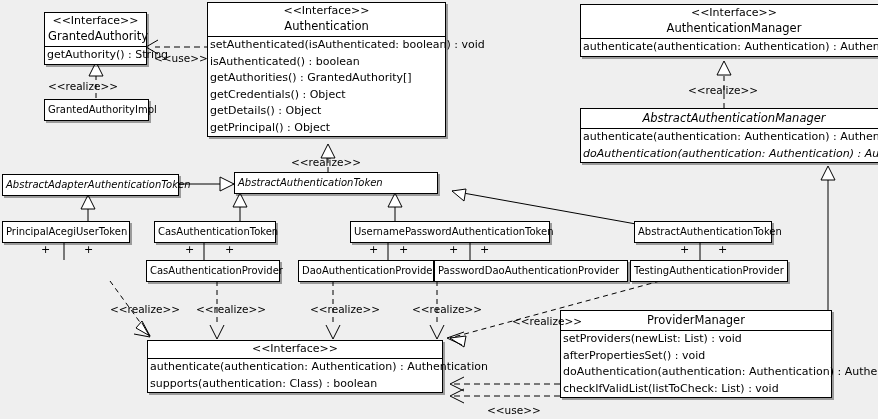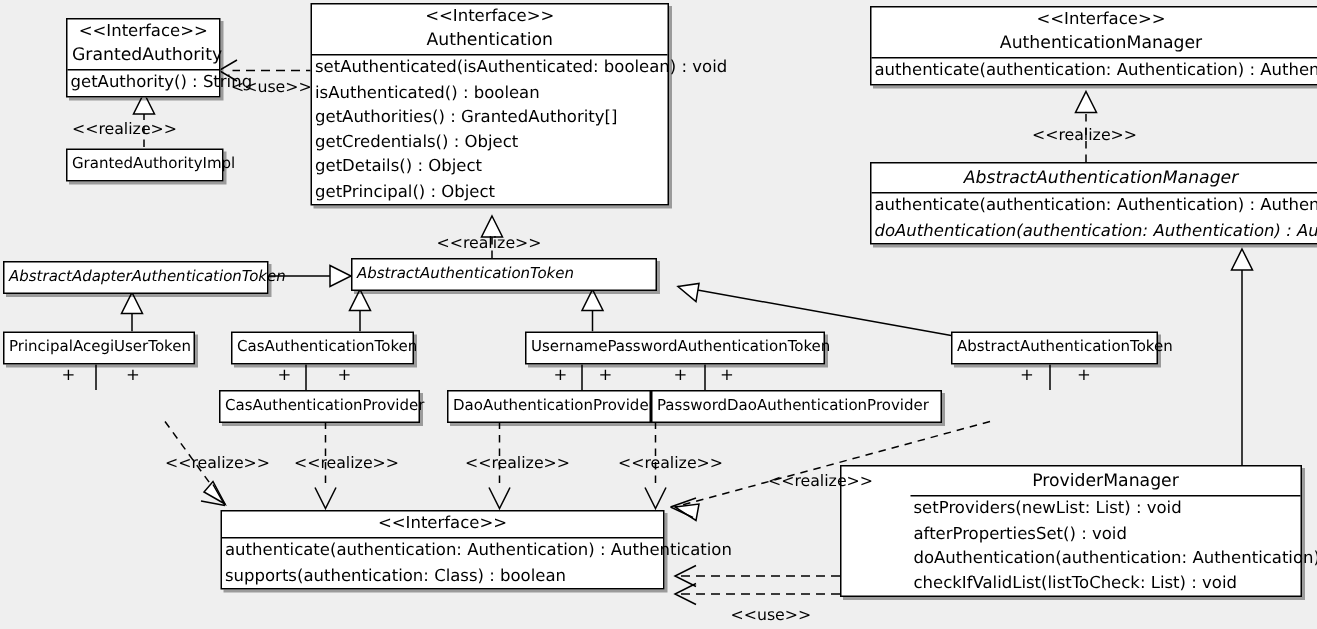--- a/index.html
+++ b/index.html
@@ -284,32 +284,35 @@
   </div>
 
   <div class="uml-box" style="left:298px; top:260px; width:136px;">
     <span class="simple-name">DaoAuthenticationProvider</span>
   </div>
 
   <div class="uml-box" style="left:434px; top:260px; width:194px;">
     <span class="simple-name">PasswordDaoAuthenticationProvider</span>
   </div>
 
+  <div class="uml-box" style="left:630px; top:260px; width:158px;">
+    <span class="simple-name">TestingAuthenticationProvider</span>
+  </div>
 
   <div class="uml-box" style="left:147px; top:340px; width:296px;">
     <div class="hdr">
       <span class="stereo">&lt;&lt;Interface&gt;&gt;</span>
     </div>
     <div class="compartment">
       <div class="member">authenticate(authentication: Authentication) : Authentication</div>
       <div class="member">supports(authentication: Class) : boolean</div>
     </div>
   </div>
 
-  <div class="uml-box" style="left:560px; top:310px; width:308px;padding-left:46px;">
+  <div class="uml-box" style="left:560px; top:310px; width:272px;">
     <div class="hdr">
       <span class="cname">ProviderManager</span>
     </div>
     <div class="compartment">
       <div class="member">setProviders(newList: List) : void</div>
       <div class="member">afterPropertiesSet() : void</div>
       <div class="member">doAuthentication(authentication: Authentication) : Authentication</div>
       <div class="member">checkIfValidList(listToCheck: List) : void</div>
     </div>
   </div>

